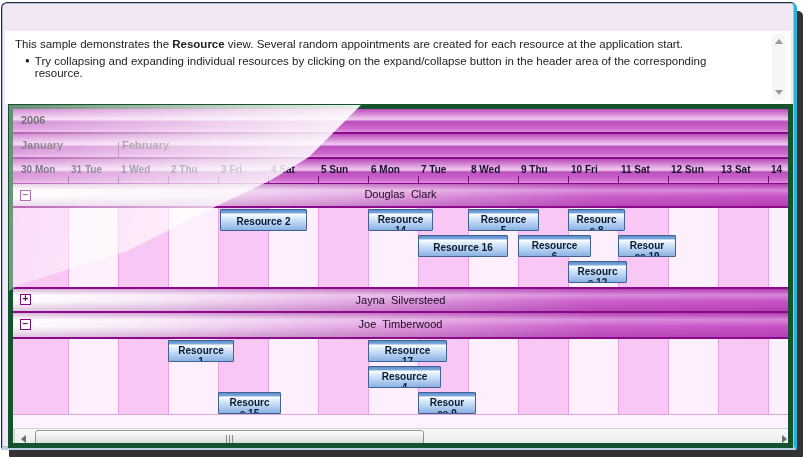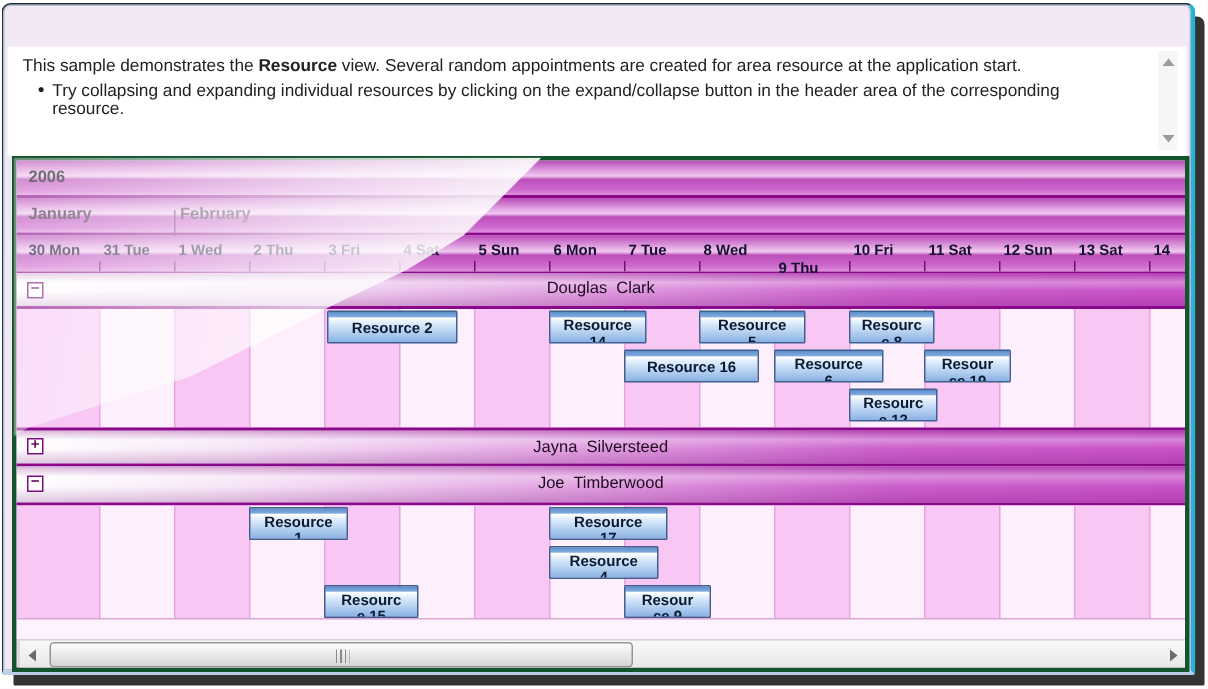--- a/index.html
+++ b/index.html
@@ -47,21 +47,21 @@
   .desc-bullet-text { display:inline-block; vertical-align:top; max-width:710px; }
   .desc-scroll { position:absolute; right:6px; top:3px; width:13px; height:66px;
                  background:#f6f6f6; }
   .tri-up { position:absolute; left:3px; top:5px; width:0; height:0;
             border:4px solid transparent; border-bottom:5px solid #9a9a9a; border-top:none; }
   .tri-down { position:absolute; left:3px; bottom:5px; width:0; height:0;
             border:4px solid transparent; border-top:5px solid #9a9a9a; border-bottom:none; }
 
   
   .scheduler { position:absolute; left:6px; top:101px; width:785px; height:344px;
-               background:#f7daf7; border:3px solid #14532d; overflow:hidden; }
+               background:#f7daf7; border:5px solid #14532d; overflow:hidden; }
   .band { position:absolute; left:0; right:0;
           background:linear-gradient(#b94cb9 0%, #e6aee6 35%, #f0c8f0 45%, #bb4ebb 55%, #ce6ace 85%, #dd92dd 100%); }
   .band-year  { top:0;  height:25px; border-bottom:2px solid #8b0a8b; }
   .band-month { top:25px; height:25px; border-bottom:2px solid #8b0a8b; }
   .band-day   { top:50px; height:25px; border-bottom:1px solid #8b0a8b; }
   .year-label { position:absolute; left:8px; top:5px; font-size:11px; font-weight:bold; color:#1a101a; }
   .month-label { position:absolute; top:5px; font-size:11px; font-weight:bold; color:#412e41; }
   .month-label.tick::before { content:""; position:absolute; left:-4px; top:3px; width:1px; height:20px;
                background:#7c1b7c; }
   .day-cell { position:absolute; top:0; width:50px; height:24px; padding:5px 0 0 3px;
@@ -117,21 +117,21 @@
            background:linear-gradient(100deg, rgba(255,255,255,0.35) 0%, rgba(255,255,255,0.72) 55%, rgba(255,255,255,0.95) 100%); }
 </style>
 </head>
 <body>
 
 <div class="stage">
   <div class="window">
 
 
     <div class="descpanel">
-      <div class="desc-line1"><span>This sample demonstrates the </span><b>Resource</b><span> view. Several random appointments are created for area resource at the application start.</span></div>
+      <div class="desc-line1"><span>This sample demonstrates the </span><b>Resource</b><span> view. Several random appointments are created for each resource at the application start.</span></div>
       <div class="desc-bullet-row"><span class="bullet-dot">●</span><span class="desc-bullet-text">Try collapsing and expanding individual resources by clicking on the expand/collapse button in the header area of the corresponding resource.</span></div>
       <div class="desc-scroll">
         <span class="tri-up"></span>
         <span class="tri-down"></span>
       </div>
     </div>
 
     <div class="scheduler">
       <div class="band band-year">
         <span class="year-label">2006</span>
@@ -144,21 +144,21 @@
           <div class="day-cell" style="left: 5px;">30 Mon</div>
           <div class="day-cell" style="left: 55px;">31 Tue</div>
           <div class="day-cell" style="left: 105px;">1 Wed</div>
           <div class="day-cell" style="left: 155px;">2 Thu</div>
           <div class="day-cell" style="left: 205px;">3 Fri</div>
           <div class="day-cell" style="left: 255px;">4 Sat</div>
           <div class="day-cell" style="left: 305px;">5 Sun</div>
           <div class="day-cell" style="left: 355px;">6 Mon</div>
           <div class="day-cell" style="left: 405px;">7 Tue</div>
           <div class="day-cell" style="left: 455px;">8 Wed</div>
-          <div class="day-cell" style="left: 505px; margin-top: 12px;">9 Thu</div>
+          <div class="day-cell" style="left: 505px;">9 Thu</div>
           <div class="day-cell" style="left: 555px;">10 Fri</div>
           <div class="day-cell" style="left: 605px;">11 Sat</div>
           <div class="day-cell" style="left: 655px;">12 Sun</div>
           <div class="day-cell" style="left: 705px;">13 Sat</div>
           <div class="day-cell" style="left: 755px;">14</div>
         </div>
 
       <div class="res-header hdr-0">Douglas  Clark</div>
       <div class="toggle" style="top:81px">−</div>
       <div class="content content-0">

